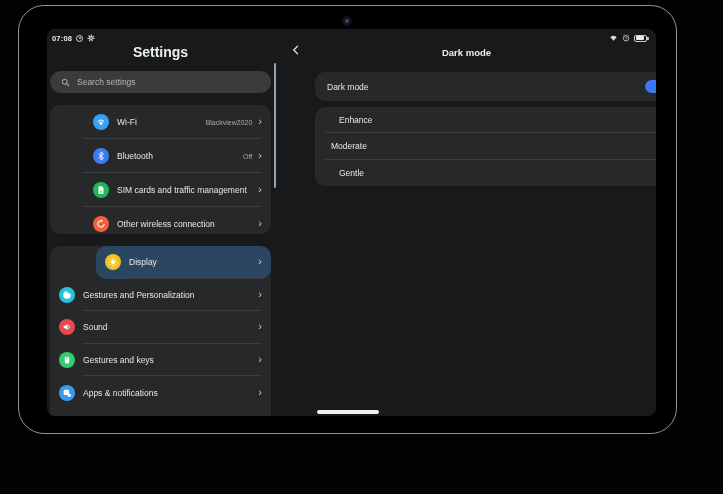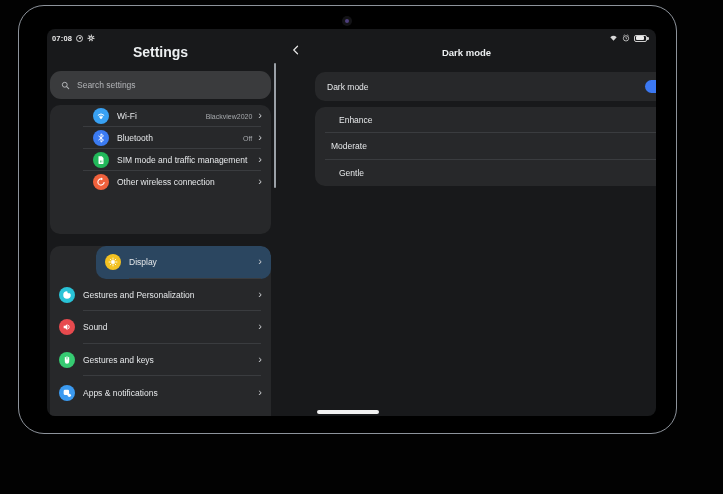--- a/index.html
+++ b/index.html
@@ -28,29 +28,29 @@
 
   
   .left-pane{position:absolute;left:0;top:0;width:230px;height:387px;}
   .right-pane{position:absolute;left:230px;top:0;width:379px;height:444px;}
   .panel-title{position:absolute;left:0;top:15px;width:227px;text-align:center;
     font-size:14px;font-weight:bold;color:#eceff1;}
   .rp-title{position:absolute;left:0;top:18px;width:379px;text-align:center;
     font-size:9.5px;font-weight:bold;color:#eceff1;}
   .back-btn{position:absolute;left:12px;top:14px;width:14px;height:14px;display:flex;align-items:center;justify-content:center;}
 
-  .search{position:absolute;left:3px;top:42px;width:221px;height:28px;border-radius:11px;
+  .search{position:absolute;left:3px;top:42px;width:221px;height:22px;border-radius:11px;
     background:#3a3b3d;display:flex;align-items:center;padding-left:11px;gap:7px;}
   .search .ph{font-size:8.5px;color:#b3b5b8;}
 
   .card{position:absolute;background:#27282a;border-radius:10px;overflow:hidden;}
   .card.g1{left:3px;top:76px;width:221px;height:129px;}
   .card.g2{left:3px;top:217px;width:221px;height:200px;}
   .row{position:relative;display:flex;align-items:center;padding:0 9px 0 9px;}
-  .g1 .row{height:22px;padding-left:43px;}
+  .g1 .row{height:34px;padding-left:43px;}
   .g2 .row{height:32.6px;}
   .row:not(:last-child)::after{content:"";position:absolute;left:33px;right:10px;bottom:0;height:1px;background:#3a3c3f;}
   .row.selected{border-radius:10px;}
   .ic{width:16px;height:16px;border-radius:50%;display:flex;align-items:center;justify-content:center;flex:none;}
   .ic svg{width:10px;height:10px;}
   .lbl{font-size:8.5px;color:#e6e8ea;margin-left:8px;flex:1;white-space:nowrap;}
   .val{font-size:7px;color:#a6a9ad;margin-right:6px;white-space:nowrap;}
   .chev{font-size:11px;color:#c9cbce;line-height:1;margin-top:-1px;}
 
   .scrollbar{position:absolute;left:227px;top:34px;width:2px;height:125px;background:#9aa0a7;border-radius:1px;}
@@ -139,21 +139,21 @@
             <span class="lbl">Bluetooth</span>
             <span class="val">Off</span>
             <span class="chev">›</span>
           </div>
           <div class="row">
             <span class="ic" style="background-color: rgb(34, 184, 90);">
               <svg viewBox="0 0 24 24">
                   <path fill-rule="evenodd" d="M8 3h6l4 4v13a1.5 1.5 0 01-1.5 1.5h-9A1.5 1.5 0 016 20V5A1.5 1.5 0 018 3zm2 10h1.6v5H10zm3.4 0H15v5h-1.6z" fill="#fff"></path>
                 </svg>
             </span>
-            <span class="lbl">SIM mode and traffic management</span>
+            <span class="lbl">SIM cards and traffic management</span>
             <span class="val"></span>
             <span class="chev">›</span>
           </div>
           <div class="row">
             <span class="ic" style="background-color: rgb(240, 97, 60);">
               <svg viewBox="0 0 24 24">
                   <path d="M19.5 12A7.5 7.5 0 1112 4.5" fill="none" stroke="#fff" stroke-width="2.6"></path>
                   <path d="M12 1l5 3.5-5 3.5z" fill="#fff"></path>
                 </svg>
             </span>

